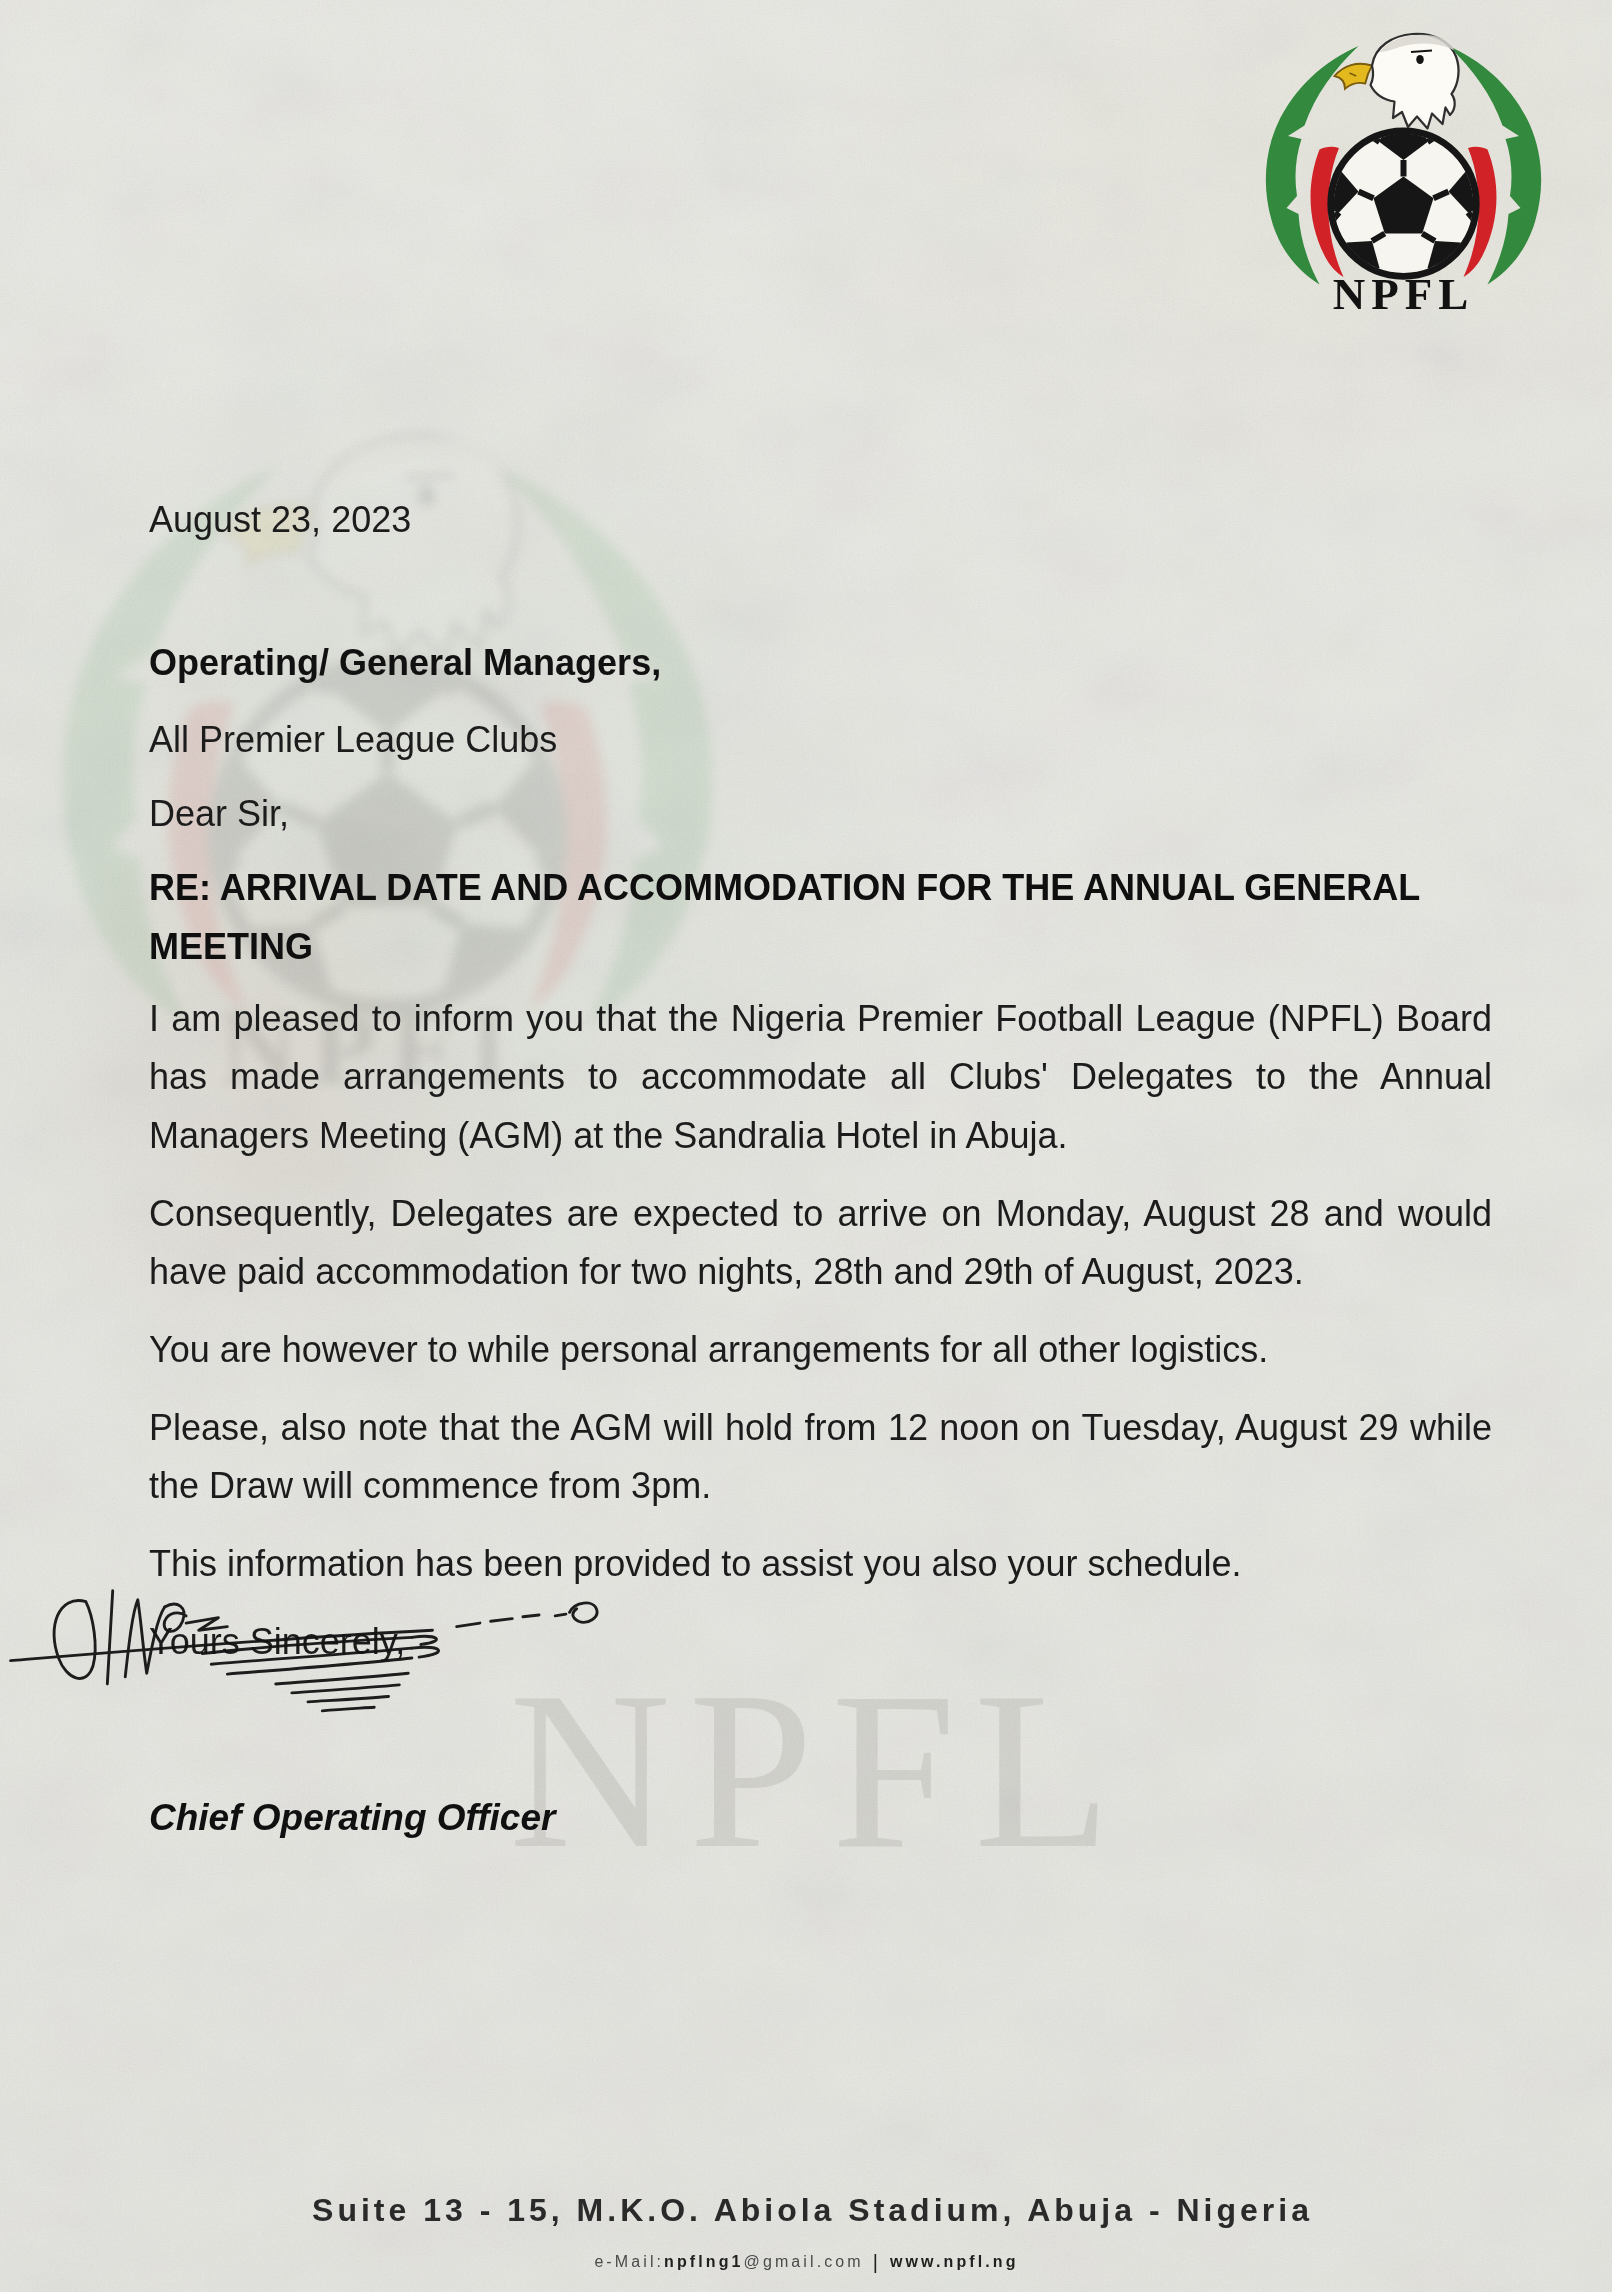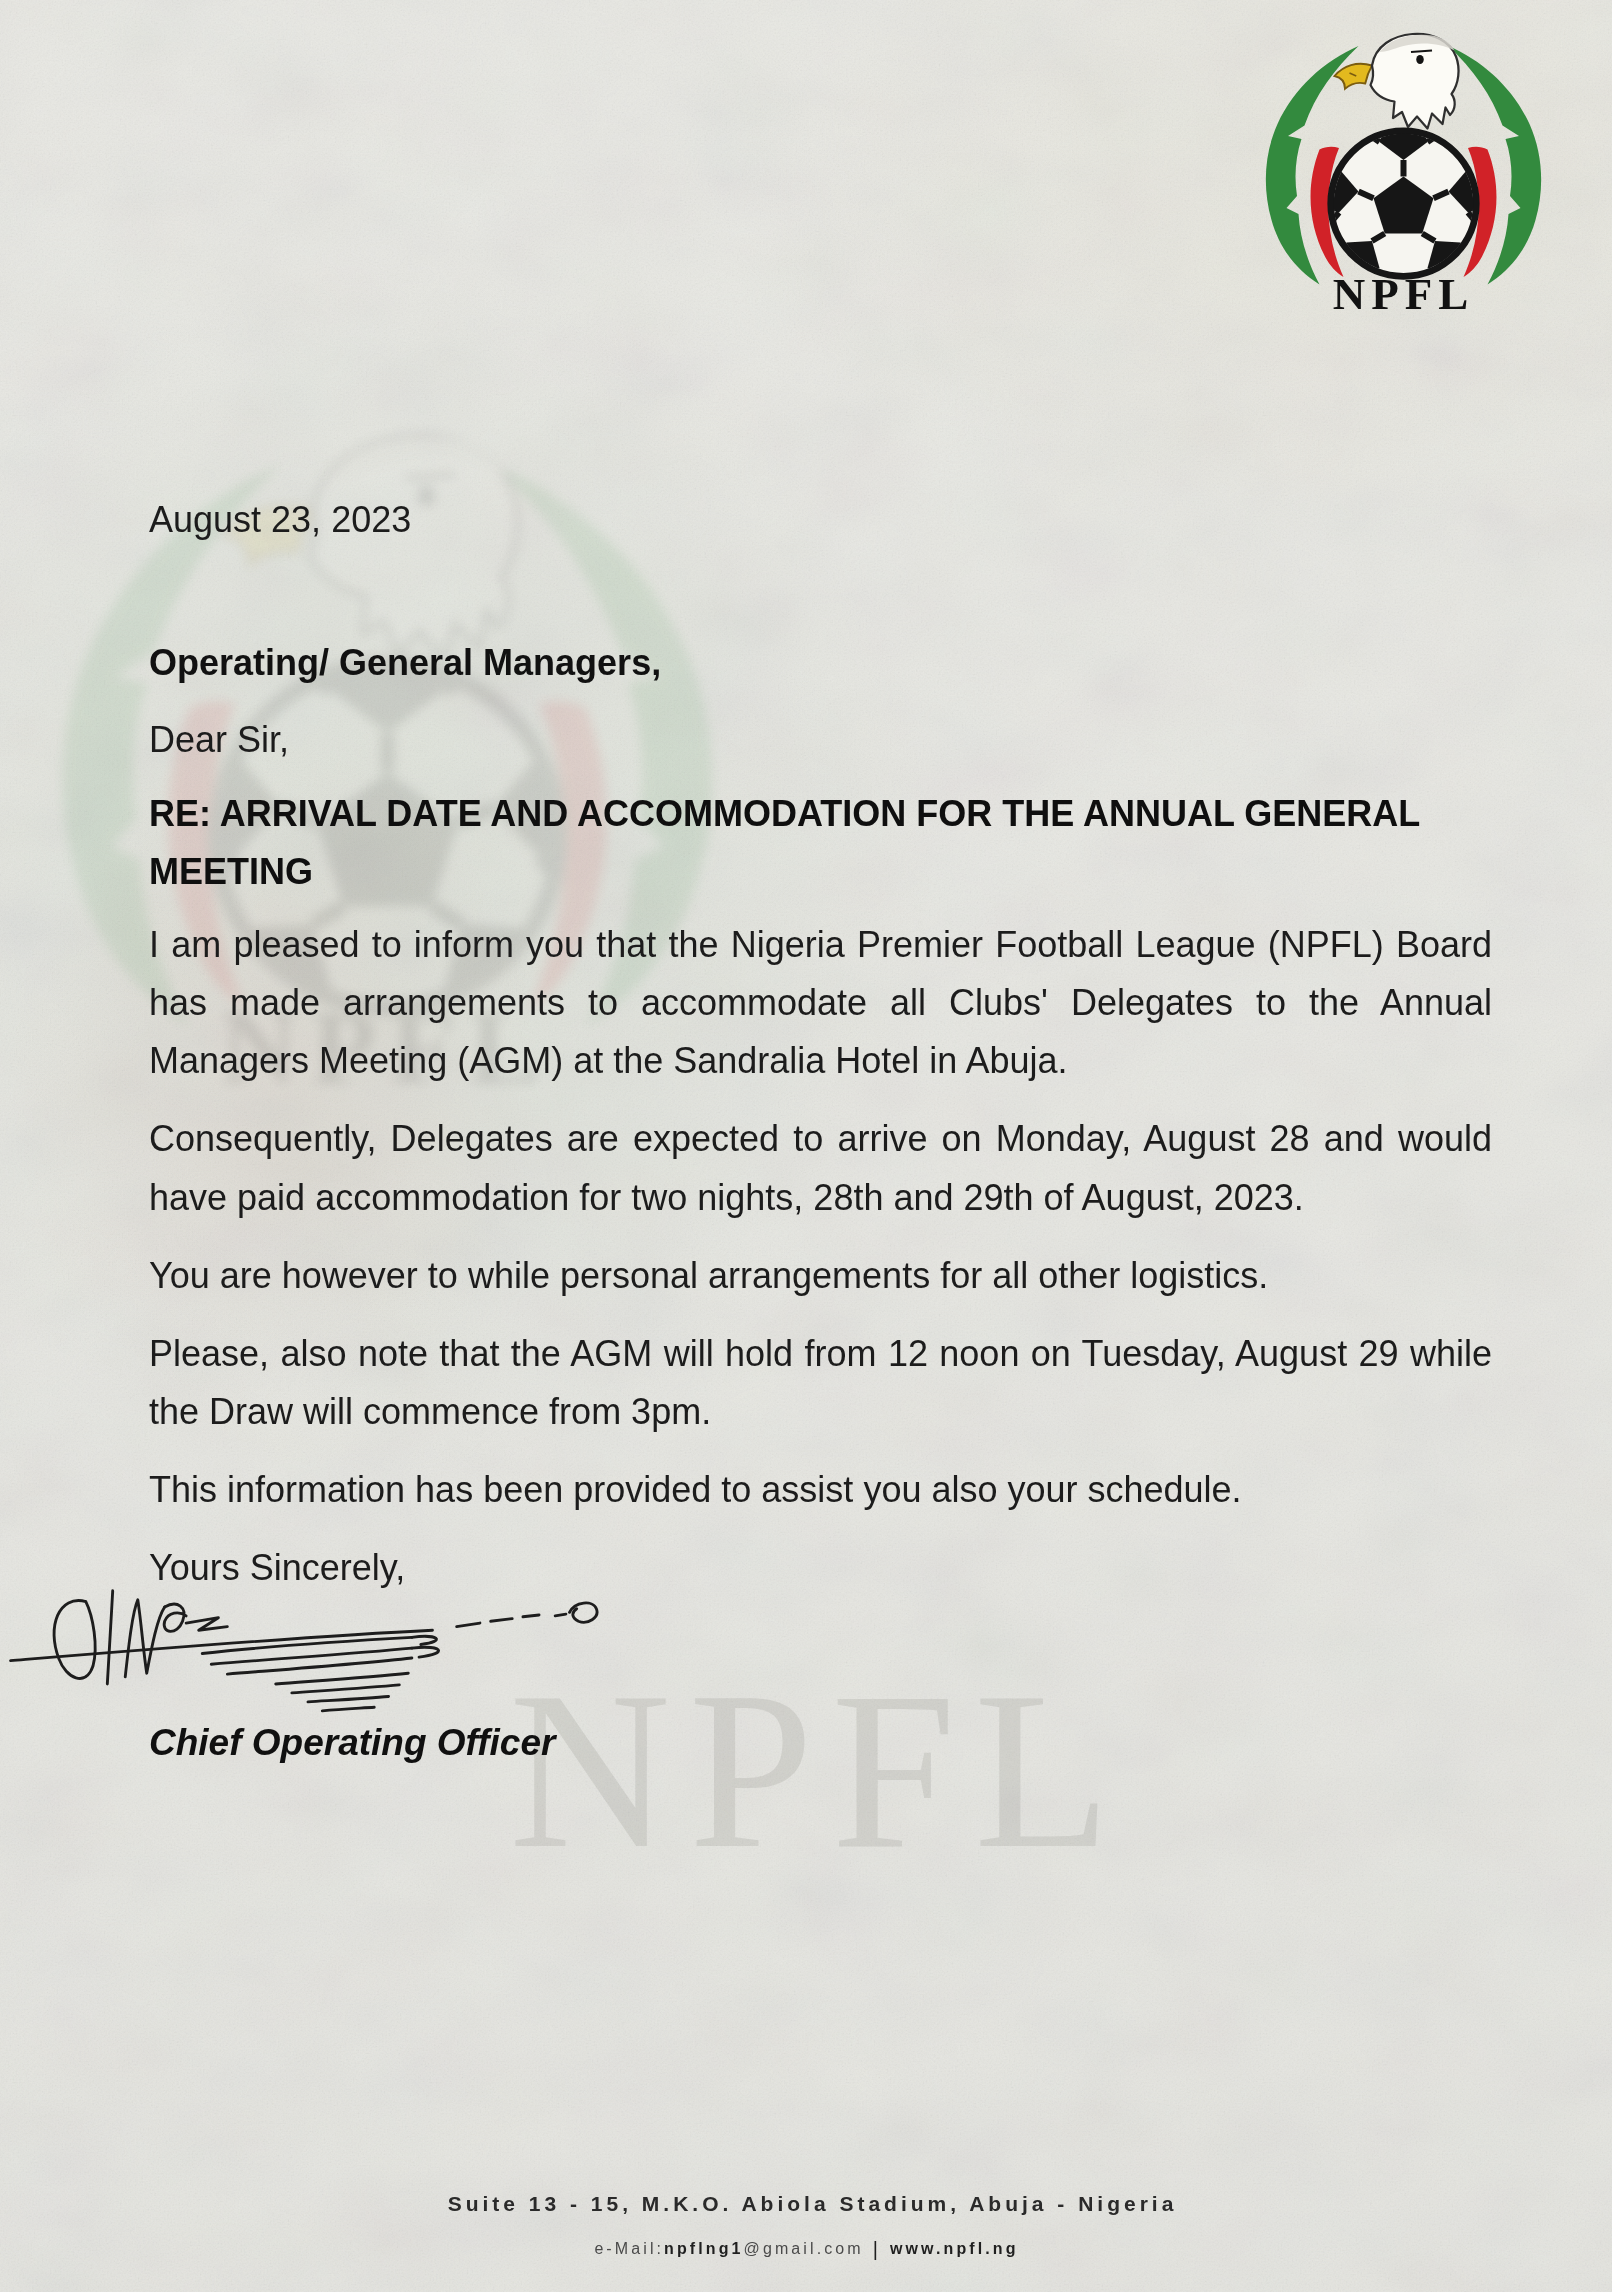--- a/index.html
+++ b/index.html
@@ -89,21 +89,21 @@
   }
 
   .footer {
     position: absolute;
     left: 0; top: 2192px;
     width: 100%;
     text-align: center;
     color: #2c2c2c;
   }
   .footer .addr {
-    font-size: 21px;
+    font-size: 32px;
     font-weight: 700;
     letter-spacing: 4px;
     color: #2a2a2a;
     padding-left: 12px;
   }
   .footer .contact {
     margin-top: 22px;
     font-size: 16px;
     letter-spacing: 3.1px;
     color: #4a4a4a;
@@ -205,20 +205,21 @@
 
   <div class="header-logo">
     <svg viewBox="0 0 420 400" role="img" aria-label="NPFL crest">
         <use href="#npfl-logo"></use>
       </svg>
   </div>
 
   <div class="letter">
     <div class="date">August 23, 2023</div>
     <div class="recipient-1">Operating/ General Managers,</div>
+    <div class="recipient-2">All Premier League Clubs</div>
     <div class="salutation">Dear Sir,</div>
     <div class="subject">RE: ARRIVAL DATE AND ACCOMMODATION FOR THE ANNUAL GENERAL MEETING</div>
 
     <p class="body-par">I am pleased to inform you that the Nigeria Premier Football League (NPFL) Board has made arrangements to accommodate all Clubs' Delegates to the Annual Managers Meeting (AGM) at the Sandralia Hotel in Abuja.</p>
     <p class="body-par">Consequently, Delegates are expected to arrive on Monday, August 28 and would have paid accommodation for two nights, 28th and 29th of August, 2023.</p>
     <p class="body-par">You are however to while personal arrangements for all other logistics.</p>
     <p class="body-par">Please, also note that the AGM will hold from 12 noon on Tuesday, August 29 while the Draw will commence from 3pm.</p>
     <p class="body-par">This information has been provided to assist you also your schedule.</p>
 
     <div class="closing">Yours Sincerely,</div>

